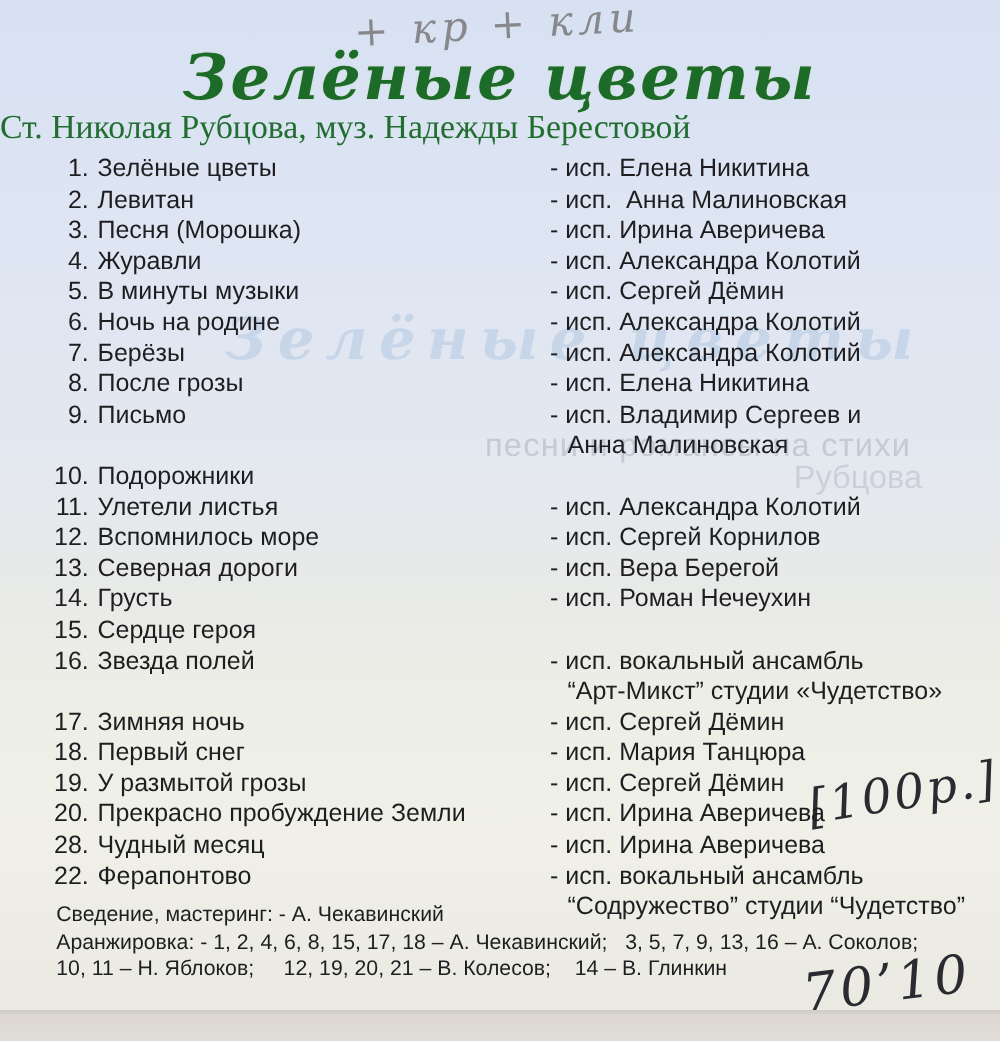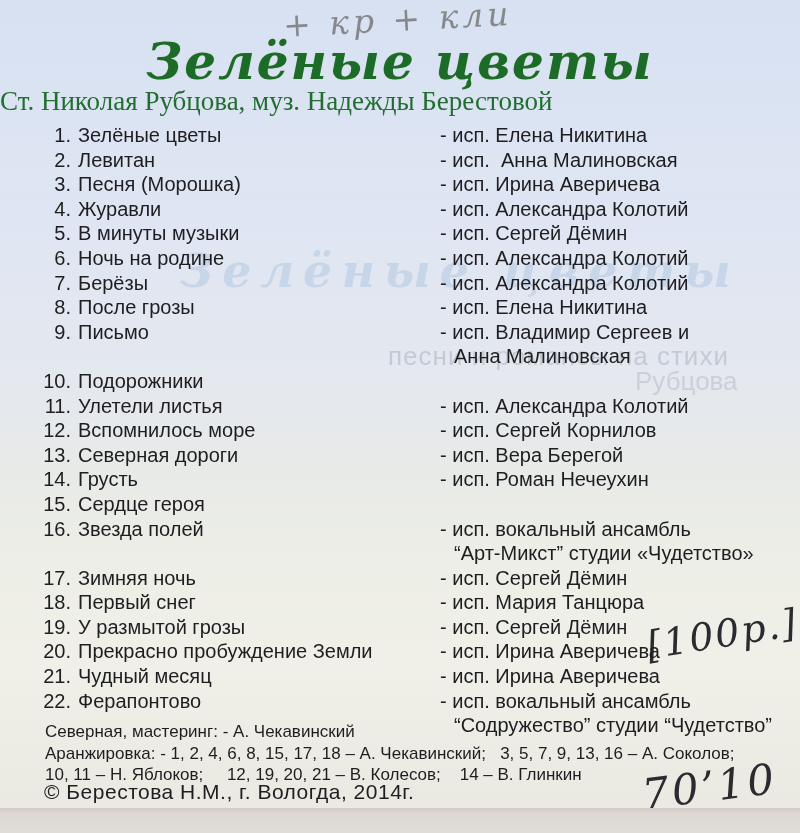--- a/index.html
+++ b/index.html
@@ -165,33 +165,32 @@
         <span class="num">19.</span>
         <span class="ttl">У размытой грозы</span>
         <span class="perf">- исп. Сергей Дёмин</span>
       </div>
       <div class="track-row">
         <span class="num">20.</span>
         <span class="ttl">Прекрасно пробуждение Земли</span>
         <span class="perf">- исп. Ирина Аверичева</span>
       </div>
       <div class="track-row">
-        <span class="num">21.</span>
+        <span class="num">28.</span>
         <span class="ttl">Чудный месяц</span>
         <span class="perf">- исп. Ирина Аверичева</span>
       </div>
       <div class="track-row">
         <span class="num">22.</span>
         <span class="ttl">Ферапонтово</span>
         <span class="perf">- исп. вокальный ансамбль</span>
       </div>
       <div class="track-row">
         <span class="perf2">“Содружество” студии “Чудетство”</span>
       </div>
     </div>
 
-  <div class="credits"><span>Северная, мастеринг: - А. Чекавинский</span>
+  <div class="credits"><span>Сведение, мастеринг: - А. Чекавинский</span>
 <span>Аранжировка: - 1, 2, 4, 6, 8, 15, 17, 18 – А. Чекавинский;   3, 5, 7, 9, 13, 16 – А. Соколов;</span>
 <span>10, 11 – Н. Яблоков;     12, 19, 20, 21 – В. Колесов;    14 – В. Глинкин</span></div>
-  <div class="copyright">© Берестова Н.М., г. Вологда, 2014г.</div>
 
   <div class="scan-strip"></div>
 </div>
 
 </body></html>

